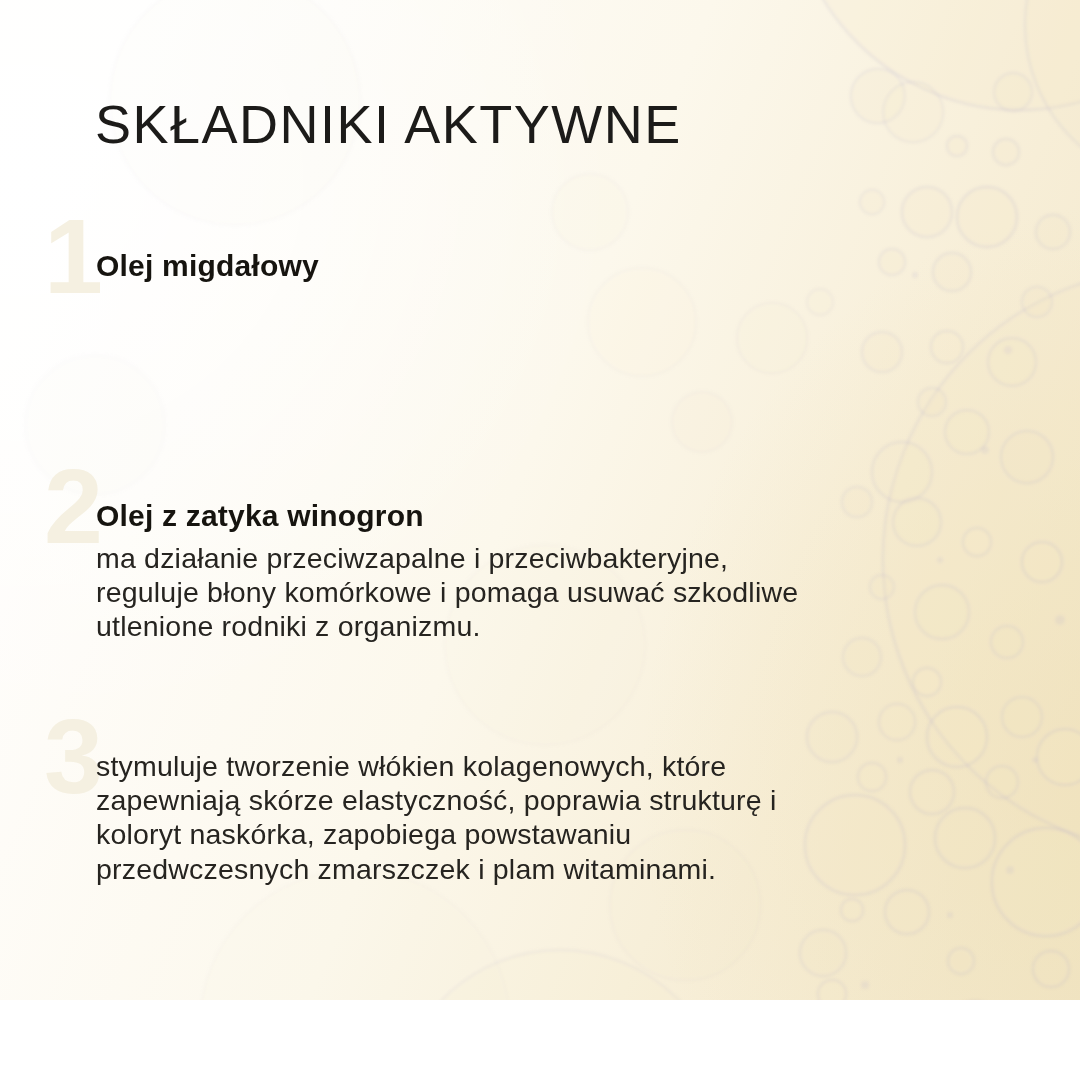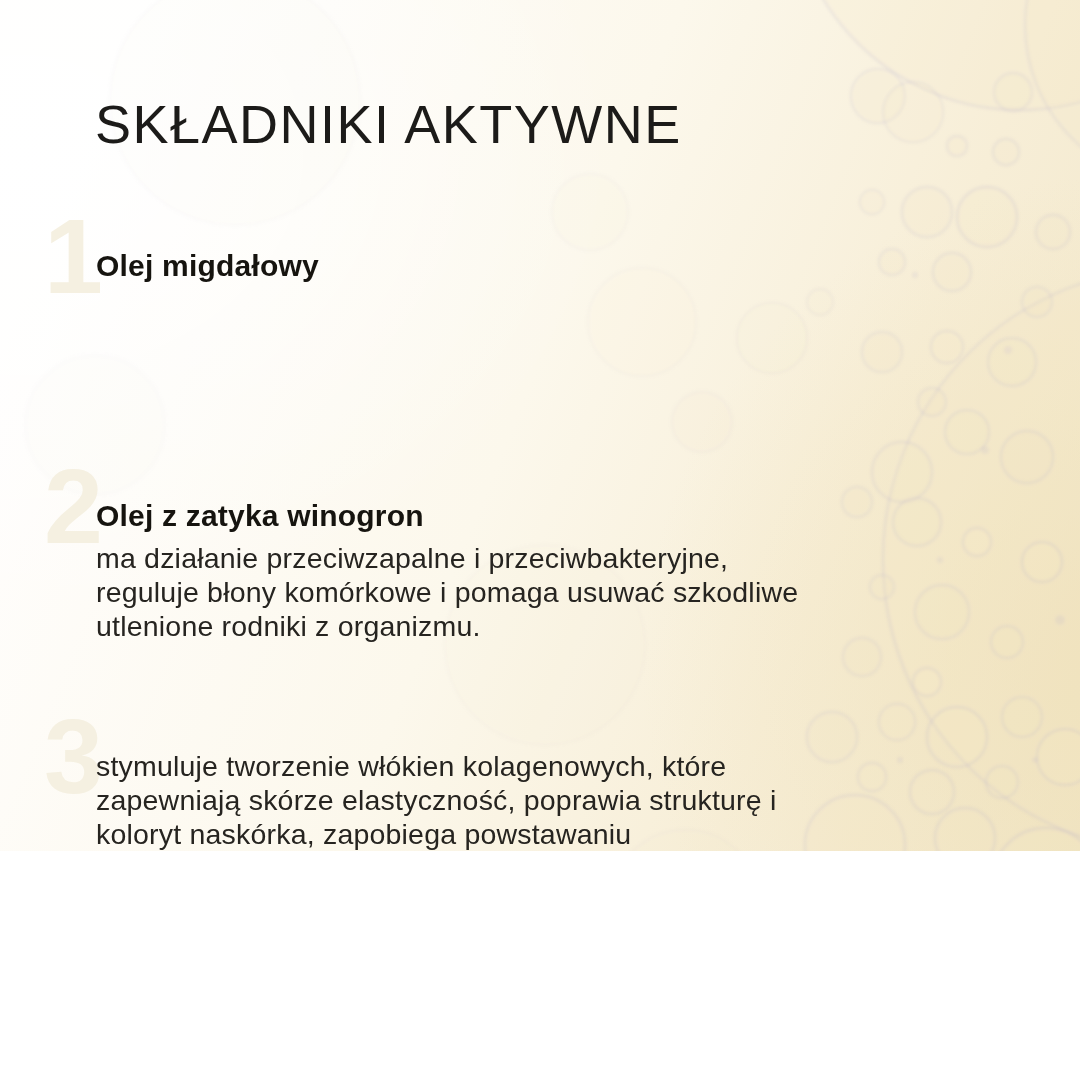--- a/index.html
+++ b/index.html
@@ -13,21 +13,21 @@
     --bg-tint:#f1e6c8;
   }
   html,body{margin:0;padding:0;}
   body{
     width:1080px;height:1080px;
     font-family:"Liberation Sans", sans-serif;
     background:#ffffff;
   }
   .canvas{
     position:relative;
-    width:1080px;height:851px;
+    width:1080px;height:1000px;
     overflow:hidden;
     background:
       radial-gradient(95% 95% at 2% 18%, rgba(255,255,255,0.95) 0%, rgba(255,255,255,0) 58%),
       radial-gradient(62% 80% at 104% 78%, rgba(238,222,178,0.55) 0%, rgba(238,222,178,0) 72%),
       linear-gradient(112deg, var(--bg-base) 10%, #fcf8ec 48%, #f7eed7 74%, var(--bg-tint) 100%);
   }
   .bubbles{
     position:absolute;inset:0;width:1080px;height:1080px;
     pointer-events:none;
   }

